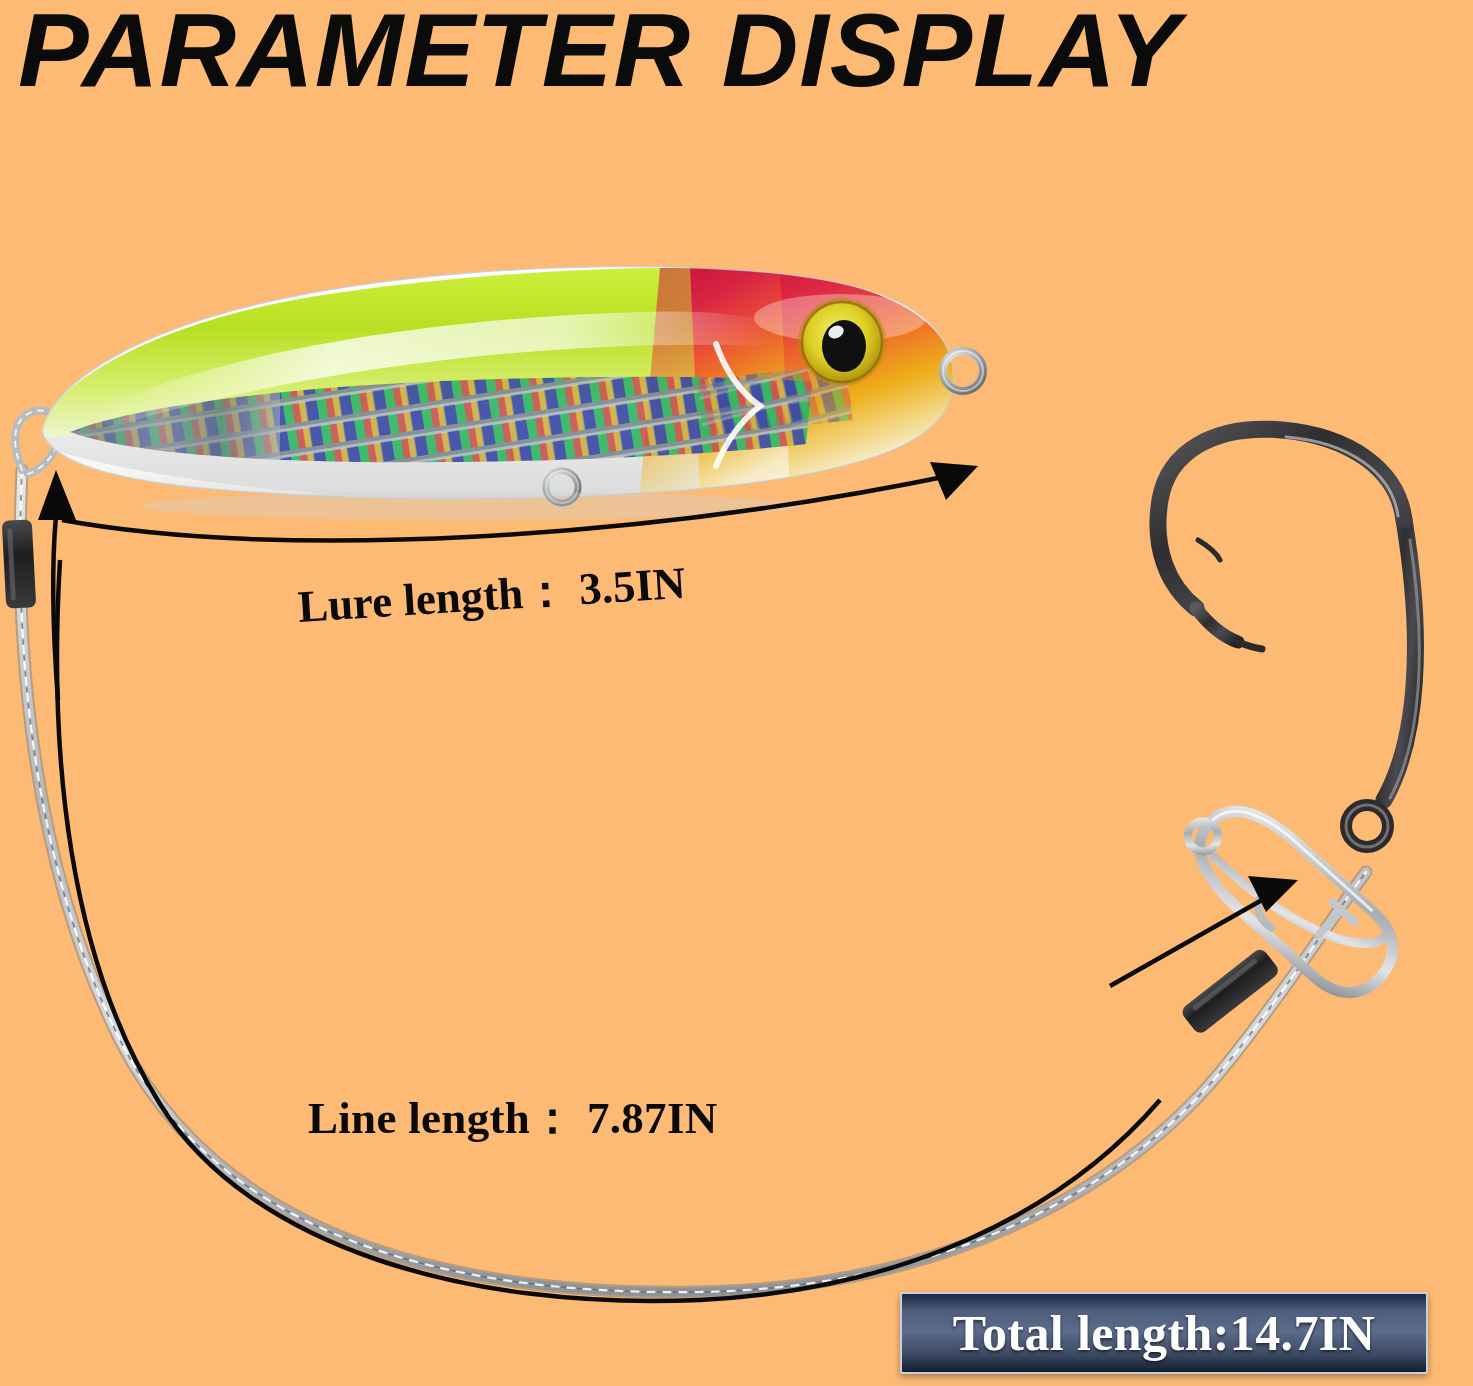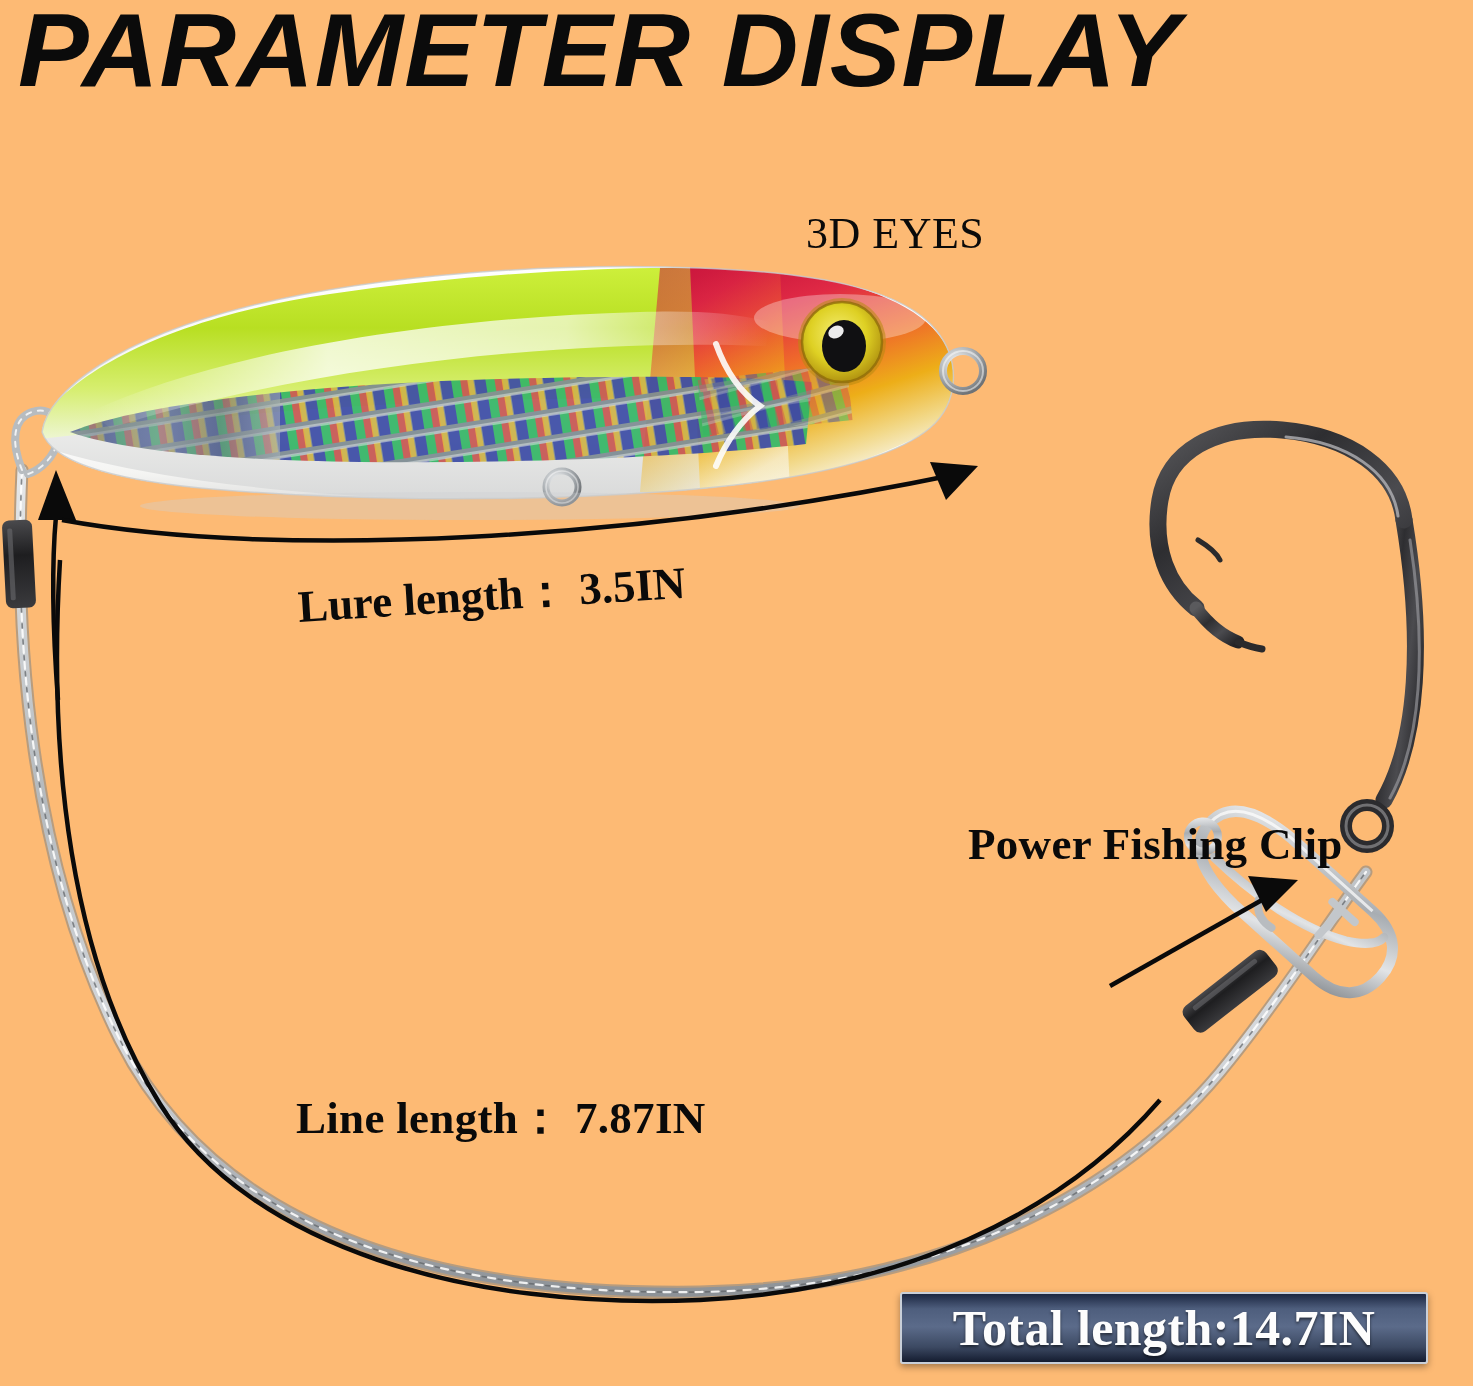--- a/index.html
+++ b/index.html
@@ -68,34 +68,34 @@
     letter-spacing: 0.3px;
   }
   #label-power-clip {
     left: 968px;
     top: 818px;
     font-size: 45px;
     font-weight: bold;
     letter-spacing: 0.3px;
   }
   #label-line-length {
-    left: 296px;
+    left: 308px;
     top: 1088px;
     font-size: 45px;
     font-weight: bold;
     letter-spacing: 0.3px;
   }
 
   
   #total-badge {
     position: absolute;
     left: 900px;
     top: 1292px;
     width: 528px;
-    height: 72px;
+    height: 82px;
     border: 2px solid #c9cfd8;
     border-radius: 3px;
     background: linear-gradient(180deg, #1c2742 0%, #4e5e7d 22%, #5b6b8a 48%, #3c4962 78%, #141c30 100%);
     box-shadow: 0 3px 7px rgba(0,0,0,0.35);
     box-sizing: border-box;
   }
   #total-badge-text {
     position: absolute;
     left: 0;
     top: 0;
@@ -400,26 +400,24 @@
       <path d="M 60 560
                C 48 760, 70 960, 160 1104
                C 250 1248, 470 1310, 700 1300
                C 900 1290, 1060 1216, 1160 1100" stroke-width="4.5"></path>
 
       <path d="M 1110 986 C 1180 946, 1230 918, 1262 900" stroke-width="4.5"></path>
       <polygon points="1298,880 1248,876 1266,912" fill="#0a0a0a" stroke="none"></polygon>
     </g>
   </svg>
 
-  <div class="anno" id="label-3d-eyes">3D EYES</div>
 
   <div class="anno" id="label-lure-length">Lure length： 3.5IN</div>
 
 
-  <div class="anno" id="label-power-clip">Power Fishing Clip</div>
 
   <div class="anno" id="label-line-length">Line length： 7.87IN</div>
 
   <div id="total-badge">
     <div id="total-badge-text">Total length:14.7IN</div>
   </div>
 
 </div>
 
 </body></html>

